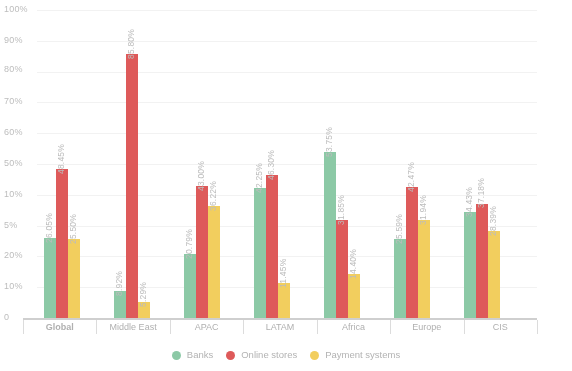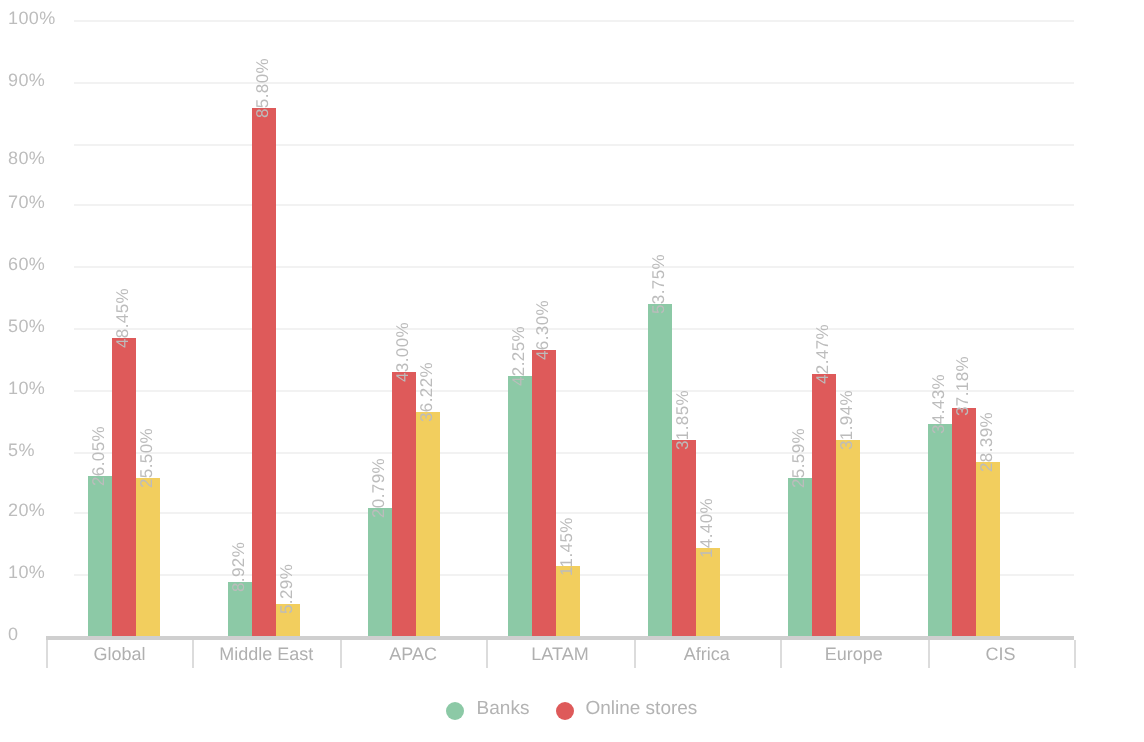--- a/index.html
+++ b/index.html
@@ -155,21 +155,21 @@
   </div>
   <div id="y-axis-labels">
       <div class="axis-label" style="top: 313px;">0</div>
       <div class="axis-label" style="top: 282.2px;">10%</div>
       <div class="axis-label" style="top: 251.4px;">20%</div>
       <div class="axis-label" style="top: 220.6px;">5%</div>
       <div class="axis-label" style="top: 189.8px;">10%</div>
       <div class="axis-label" style="top: 159px;">50%</div>
       <div class="axis-label" style="top: 128.2px;">60%</div>
       <div class="axis-label" style="top: 97.4px;">70%</div>
-      <div class="axis-label" style="top: 75px;">80%</div>
+      <div class="axis-label" style="top: 65px;">80%</div>
       <div class="axis-label" style="top: 35.8px;">90%</div>
       <div class="axis-label" style="top: 5px;">100%</div>
     </div>
 
   <div class="plot-area">
     <div class="bars-layer" id="bars-layer">
         <div class="bar bar-banks" title="Global / Banks: 26.05%" style="left: 7px; height: 80.234px; background: rgb(140, 201, 166);"></div>
         <div class="bar-value" style="left: 17px; top: 223.766px; bottom: auto;">26.05%</div>
         <div class="bar bar-online" title="Global / Online stores: 48.45%" style="left: 19px; height: 149.226px; background: rgb(222, 90, 90);"></div>
         <div class="bar-value" style="left: 29px; top: 154.774px; bottom: auto;">48.45%</div>
@@ -217,33 +217,37 @@
   <div class="x-axis-line"></div>
   <div id="x-axis">
       <div class="x-tick" style="left: 23px;"></div>
       <div class="x-tick" style="left: 96.4286px;"></div>
       <div class="x-tick" style="left: 169.857px;"></div>
       <div class="x-tick" style="left: 243.286px;"></div>
       <div class="x-tick" style="left: 316.714px;"></div>
       <div class="x-tick" style="left: 390.143px;"></div>
       <div class="x-tick" style="left: 463.571px;"></div>
       <div class="x-tick" style="left: 537px;"></div>
-      <div class="cat-label" style="left: 23px; width: 73.4286px;">Global</div>
+      <div class="cat-label" style="left: 23px; width: 73.4286px; font-weight: bold;">Global</div>
       <div class="cat-label" style="left: 96.4286px; width: 73.4286px;">Middle East</div>
       <div class="cat-label" style="left: 169.857px; width: 73.4286px;">APAC</div>
       <div class="cat-label" style="left: 243.286px; width: 73.4286px;">LATAM</div>
       <div class="cat-label" style="left: 316.714px; width: 73.4286px;">Africa</div>
       <div class="cat-label" style="left: 390.143px; width: 73.4286px;">Europe</div>
       <div class="cat-label" style="left: 463.571px; width: 73.4286px;">CIS</div>
     </div>
 
   <div class="legend" id="legend">
       <div class="legend-item">
         <span class="legend-dot" style="background: rgb(140, 201, 166);"></span>
         <span class="legend-text">Banks</span>
       </div>
       <div class="legend-item">
         <span class="legend-dot" style="background: rgb(222, 90, 90);"></span>
         <span class="legend-text">Online stores</span>
       </div>
+      <div class="legend-item">
+        <span class="legend-dot" style="background: rgb(242, 206, 94);"></span>
+        <span class="legend-text">Payment systems</span>
+      </div>
     </div>
 
 </div>
 
 </body></html>

